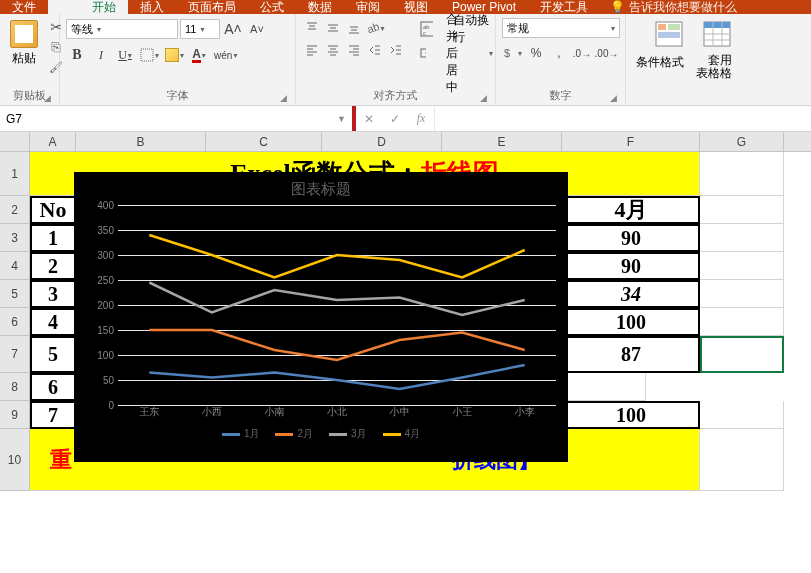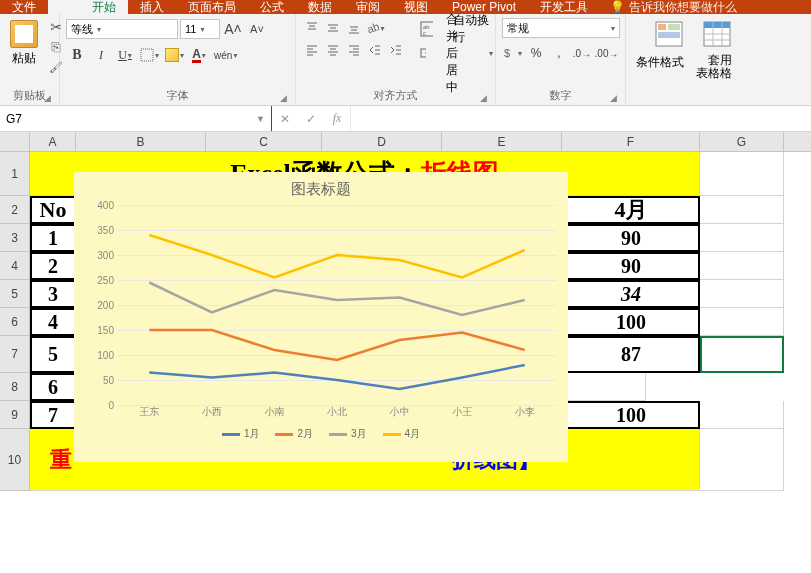--- a/index.html
+++ b/index.html
@@ -51,21 +51,21 @@
 
 
 .num-row { display: flex; gap: 1px; margin-top: 4px; }
 
 
 .style-btn { text-align: right; cursor: pointer; padding: 2px 4px; font-family: Liberation Serif, serif; }
 .style-icon { width: 30px; height: 28px; margin: 0 auto 2px; }
 
 
 .formula-bar { height: 26px; border-bottom: 1px solid #d4d4d4; display: flex; align-items: center; background: #fff; }
-.name-box { width: 272px; border-right: 1px solid #b91c1c; height: 100%; display: flex; align-items: center; padding: 0 6px; background: #fff; position: relative; }
+.name-box { width: 356px; border-right: 4px solid #b91c1c; height: 100%; display: flex; align-items: center; padding: 0 6px; background: #fff; position: relative; }
 .name-box .dd-arrow { position: absolute; right: 6px; font-size: 9px; color: #888; cursor: pointer; }
 .fx-btns { display: flex; height: 100%; align-items: center; border-right: 1px solid #e8e8e8; }
 .fx-btn { width: 26px; height: 100%; display: flex; align-items: center; justify-content: center; color: #999; cursor: pointer; font-size: 12px; }
 .fx-label { font-style: italic; font-family: "Times New Roman"; }
 .formula-input { flex: 1; padding: 0 6px; }
 
 
 .col-headers { height: 20px; display: flex; background: #e6e6e6; border-bottom: 1px solid #c4c4c4; }
 .corner { width: 30px; border-right: 1px solid #c4c4c4; background: #e6e6e6; cursor: pointer; }
 .col-h { border-right: 1px solid #c4c4c4; text-align: center; line-height: 20px; color: #444; background: #e6e6e6; cursor: pointer; font-size: 12px; }
@@ -82,21 +82,21 @@
 .title-black { color: #000; }
 .title-red { color: #ff0000; }
 .header-cell { border: 2px solid #000; font-family: "Times New Roman"; font-weight: bold; font-size: 22px; background: #fff; }
 .data-cell { border: 2px solid #000; font-family: "Times New Roman"; font-weight: bold; font-size: 20px; background: #fff; text-align: center; }
 .bottom-row { background: #ffff00; }
 .bottom-text { font-size: 22px; font-weight: bold; }
 .bt-red { color: #ff0000; }
 .bt-blue { color: #0000ff; }
 
 
-.chart { position: absolute; left: 74px; top: 20px; width: 494px; height: 290px; background: #fef9c3; padding: 8px 12px 2px 12px; }
+.chart { position: absolute; left: 74px; top: 20px; width: 494px; height: 290px; background: #000000; padding: 8px 12px 2px 12px; }
 .chart-title { text-align: center; color: #636363; font-size: 15px; margin-bottom: 6px; }
 .chart-plot { position: relative; height: 200px; margin-left: 32px; }
 .y-axis { position: absolute; left: -32px; top: 0; bottom: 0; width: 28px; }
 .y-tick { position: absolute; right: 0; font-size: 10px; color: #888; transform: translateY(-50%); }
 .gridline { position: absolute; left: 0; right: 0; border-top: 1px solid #e8e8e8; }
 .plot-svg { position: absolute; left: 0; top: 0; width: 100%; height: 100%; }
 .x-labels { display: flex; margin-left: 32px; margin-top: 0; }
 .x-label { flex: 1; text-align: center; font-size: 10px; color: #888; }
 .legend { display: flex; justify-content: center; gap: 16px; margin-top: 8px; }
 .legend-item { display: flex; align-items: center; gap: 4px; font-size: 10px; color: #666; }

